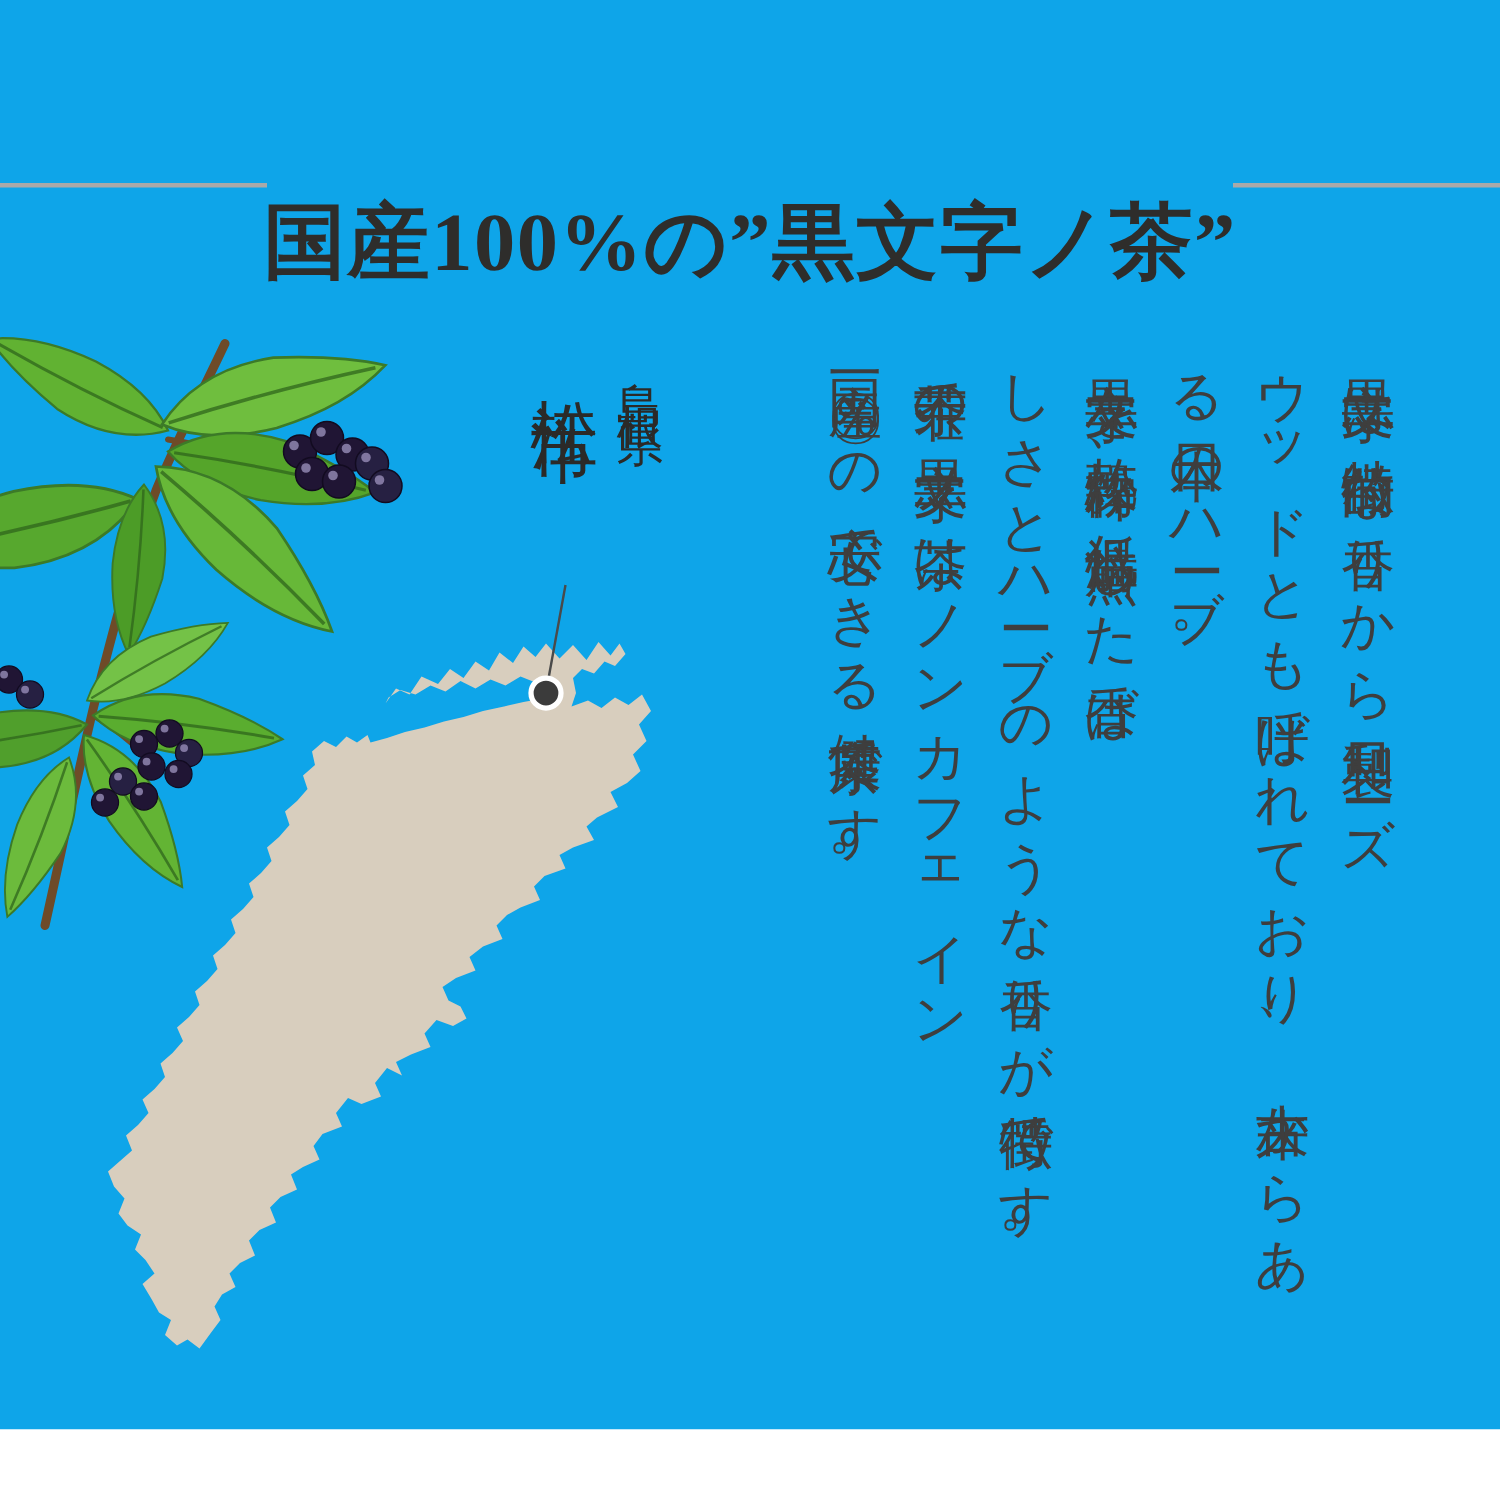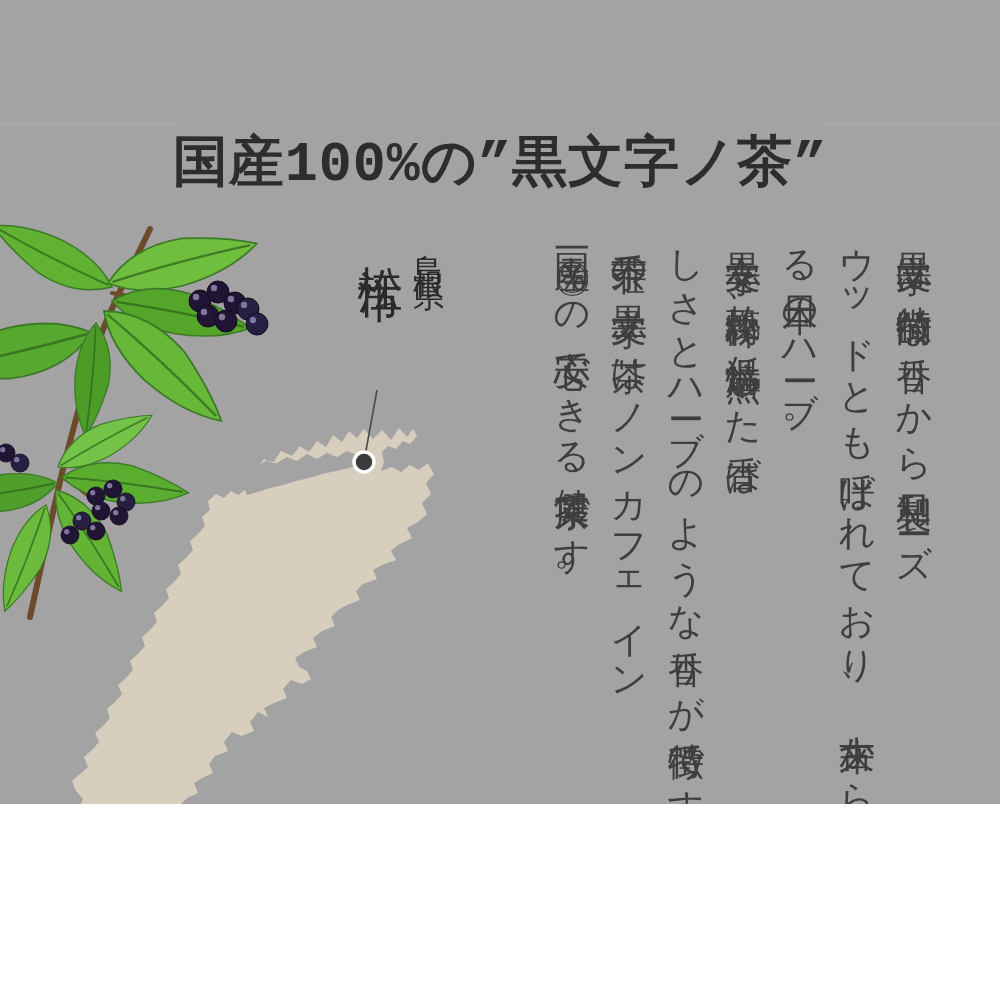--- a/index.html
+++ b/index.html
@@ -1,18 +1,18 @@
 <!DOCTYPE html>
 <html><head>
 <meta charset="utf-8">
 <style>
   html,body{margin:0;padding:0;background:#ffffff;}
   .stage{
-    position:relative;width:1000px;height:804px;overflow:hidden;background:#a3a3a3;
-    font-family:Liberation Mono, monospace;
+    position:relative;width:1000px;height:953px;overflow:hidden;background:#0ea5e9;
+    font-family:Liberation Serif, serif;
   }
   
   .title{
     position:absolute;top:88px;left:0;width:1000px;text-align:center;
     font-size:55px;letter-spacing:1px;color:#2e2d2b;white-space:nowrap;
   }
   .rule{position:absolute;top:122px;width:178px;height:3px;background:#a9a9a9;}
   .rule-left{left:0;}
   .rule-right{right:0;}
   

